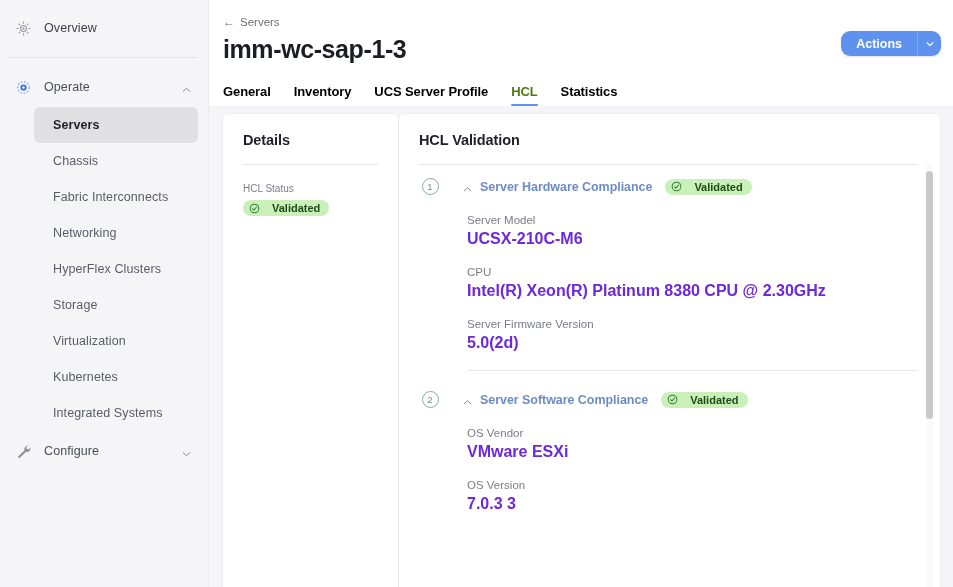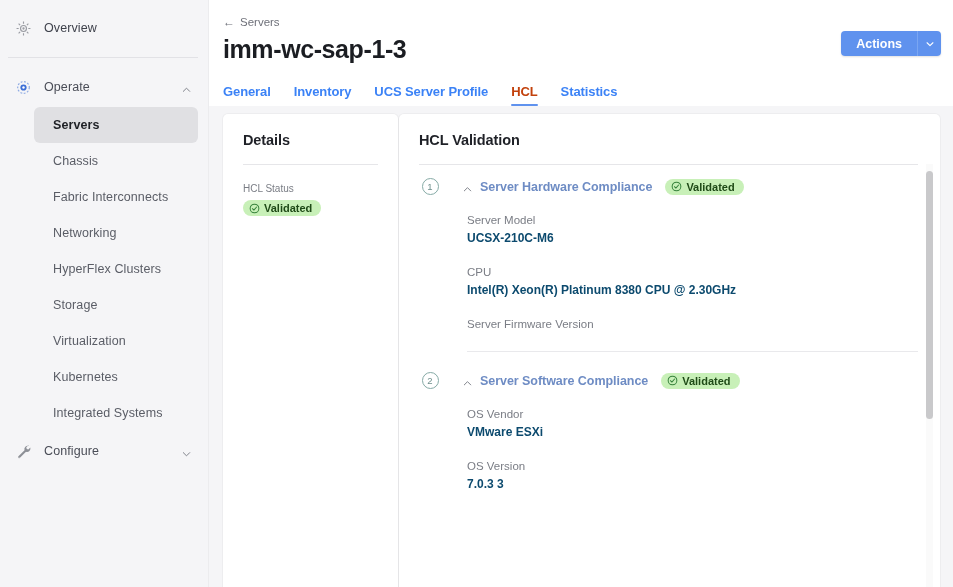--- a/index.html
+++ b/index.html
@@ -129,21 +129,21 @@
     letter-spacing: -0.4px;
     line-height: 36px;
     margin-top: 1px;
   }
 
   .actions-wrap {
     position: absolute;
     right: 12px;
     top: 31px;
     display: flex;
-    border-radius: 4px;
+    border-radius: 9px;
     overflow: hidden;
     box-shadow: 0 1px 2px rgba(0,0,0,.12);
   }
   .actions-btn {
     background: #5f92ee;
     color: #fff;
     font-size: 12.5px;
     font-weight: 700;
     padding: 0 15px;
     height: 25px;
@@ -167,27 +167,27 @@
   
   .tabs {
     display: flex;
     gap: 23px;
     padding: 17px 0 0 14px;
     background: #fff;
   }
   .tab {
     font-size: 13px;
     font-weight: 700;
-    color: #3b82f6;
+    color: #000000;
     padding-bottom: 7px;
     cursor: pointer;
     position: relative;
     letter-spacing: -0.1px;
   }
-  .tab.active { color: #c2410c; }
+  .tab.active { color: #4d7c0f; }
   .tab.active::after {
     content: "";
     position: absolute;
     left: 0; right: 0; bottom: 0;
     height: 2.5px;
     background: #5f92ee;
     border-radius: 2px;
   }
 
   
@@ -227,21 +227,21 @@
   
   .field-label {
     font-size: 10px;
     color: #7a7d85;
     margin-top: 18px;
   }
 
   .badge {
     display: inline-flex;
     align-items: center;
-    gap: 4px;
+    gap: 12px;
     background: #c8f0b8;
     color: #1f4a17;
     font-size: 11px;
     font-weight: 700;
     border-radius: 10px;
     padding: 2px 9px 2px 6px;
     margin-top: 6px;
     white-space: nowrap;
   }
   .badge .chk { width: 11px; height: 11px; flex: 0 0 11px; }
@@ -319,23 +319,23 @@
   .step-head .badge { margin-top: 0; margin-left: 6px; }
 
   .kv { margin-top: 18px; padding-left: 5px; }
   .kv:first-of-type { margin-top: 22px; }
   .kv .k {
     font-size: 11.5px;
     color: #7a7d85;
     line-height: 15px;
   }
   .kv .v {
-    font-size: 12px;
-    font-weight: 700;
-    color: #0c4a6e;
+    font-size: 16px;
+    font-weight: 700;
+    color: #6d28d9;
     line-height: 17px;
     margin-top: 2px;
   }
 
   .step-sep {
     height: 1px;
     background: #e9e9ec;
     margin: 19px 0 0 5px;
   }
 
@@ -520,20 +520,21 @@
             <div class="kv">
               <div class="k">Server Model</div>
               <div class="v">UCSX-210C-M6</div>
             </div>
             <div class="kv">
               <div class="k">CPU</div>
               <div class="v">Intel(R) Xeon(R) Platinum 8380 CPU @ 2.30GHz</div>
             </div>
             <div class="kv">
               <div class="k">Server Firmware Version</div>
+              <div class="v">5.0(2d)</div>
             </div>
 
             <div class="step-sep"></div>
           </div>
 
           <div class="step s2" style="margin-top:20px;">
             <div class="step-marker">
               <div class="step-num">2</div>
               <div class="step-line"></div>
             </div>

